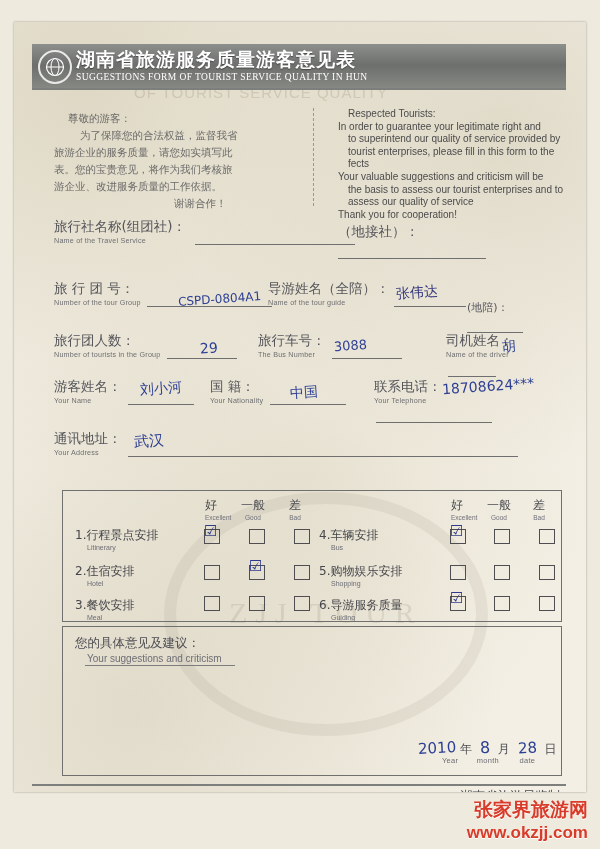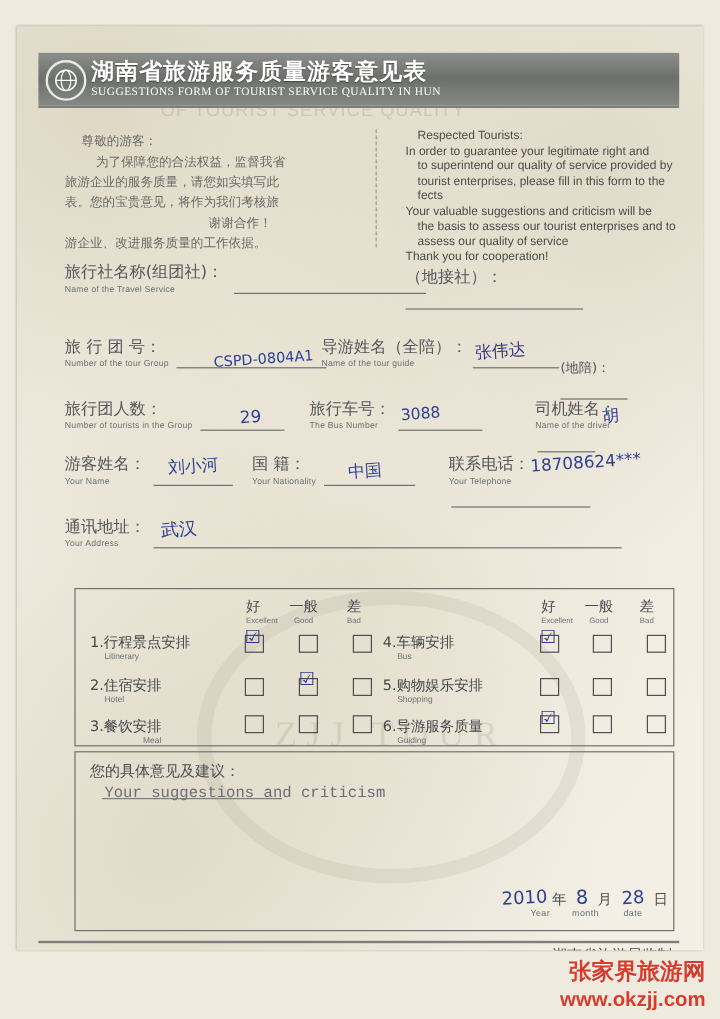--- a/index.html
+++ b/index.html
@@ -108,21 +108,21 @@
   .ratebox .hdr{position:absolute;font-size:12px;color:#4d4d52;font-family:"DejaVu Sans",sans-serif;}
   .ratebox .hdr .en{display:block;font-size:6.5px;color:#70707a;font-family:"Liberation Sans",sans-serif;text-align:center;}
   .item{position:absolute;font-size:12px;color:#46464b;font-family:"DejaVu Sans",sans-serif;}
   .item .en{display:block;font-size:7px;color:#6d6d75;font-family:"Liberation Sans",sans-serif;padding-left:12px;}
   .box{position:absolute;width:14px;height:13px;border:1px solid #4e4e52;background:transparent;}
   .tick{position:absolute;font-size:15px;color:#2f3a8c;font-family:"DejaVu Sans",sans-serif;}
 
   
   .sugbox{position:absolute;left:48px;top:604px;width:498px;height:148px;border:1px solid #70716f;}
   .sugbox .lab{position:absolute;left:12px;top:8px;font-size:12.5px;color:#4d4d52;font-family:"DejaVu Sans",sans-serif;}
-  .sugbox .laben{position:absolute;left:24px;top:26px;font-size:13px;color:#6d6d75;font-family:Liberation Mono, monospace;}
+  .sugbox .laben{position:absolute;left:24px;top:26px;font-size:10px;color:#6d6d75;}
   .sug-underline{position:absolute;left:22px;top:38px;width:150px;border-bottom:1px solid #7d7d7d;}
 
   
   .dateline{position:absolute;left:404px;top:716px;font-size:12px;color:#4d4d52;font-family:"DejaVu Sans",sans-serif;}
   .dateen{position:absolute;left:404px;top:734px;font-size:7.5px;color:#6d6d75;letter-spacing:.3px;}
 
   
   .footrule{position:absolute;left:18px;top:762px;width:534px;height:2px;background:#7d7f7c;}
   .footcn{position:absolute;right:26px;top:766px;font-size:12.5px;color:#4a4a50;font-family:"DejaVu Sans",sans-serif;}
 
@@ -156,22 +156,22 @@
     <div class="en">SUGGESTIONS FORM OF TOURIST SERVICE QUALITY IN HUN</div>
   </div>
   <div class="banner-line"></div>
 
   <div class="vdiv"></div>
   <div class="intro-left">
     <span class="ln" style="padding-left:14px">尊敬的游客：</span>
     <span class="ln" style="padding-left:26px">为了保障您的合法权益，监督我省</span>
     <span class="ln">旅游企业的服务质量，请您如实填写此</span>
     <span class="ln">表。您的宝贵意见，将作为我们考核旅</span>
+    <span class="ln">游企业、改进服务质量的工作依据。</span>
     <span class="ln" style="padding-left:120px">谢谢合作！</span>
-    <span class="ln">游企业、改进服务质量的工作依据。</span>
   </div>
   <div class="intro-right">
     <span class="t">Respected Tourists:</span>
     <span class="t ind">In order to guarantee your legitimate right and</span>
     <span class="t">to superintend our quality of service provided by</span>
     <span class="t">tourist enterprises, please fill in this form to the</span>
     <span class="t">fects</span>
     <span class="t ind">Your valuable suggestions and criticism will be</span>
     <span class="t">the basis to assess our tourist enterprises and to</span>
     <span class="t">assess our quality of service</span>
@@ -308,21 +308,21 @@
 
     <div class="item" style="left:12px;top:72px;">
       <span>2.</span><span>住宿安排</span>
       <span class="en">Hotel</span>
     </div>
     <div class="box" style="left:141px;top:74px;"></div>
     <div class="box" style="left:186px;top:74px;"></div>
     <div class="tick" style="left:186px;top:66px;">☑</div>
     <div class="box" style="left:231px;top:74px;"></div>
 
-    <div class="item" style="left:12px;top:106px;text-align:right;">
+    <div class="item" style="left:12px;top:106px;">
       <span>3.</span><span>餐饮安排</span>
       <span class="en">Meal</span>
     </div>
     <div class="box" style="left:141px;top:105px;"></div>
     <div class="box" style="left:186px;top:105px;"></div>
     <div class="box" style="left:231px;top:105px;"></div>
 
     <div class="item" style="left:256px;top:36px;">
       <span>4.</span><span>车辆安排</span>
       <span class="en">Bus</span>

